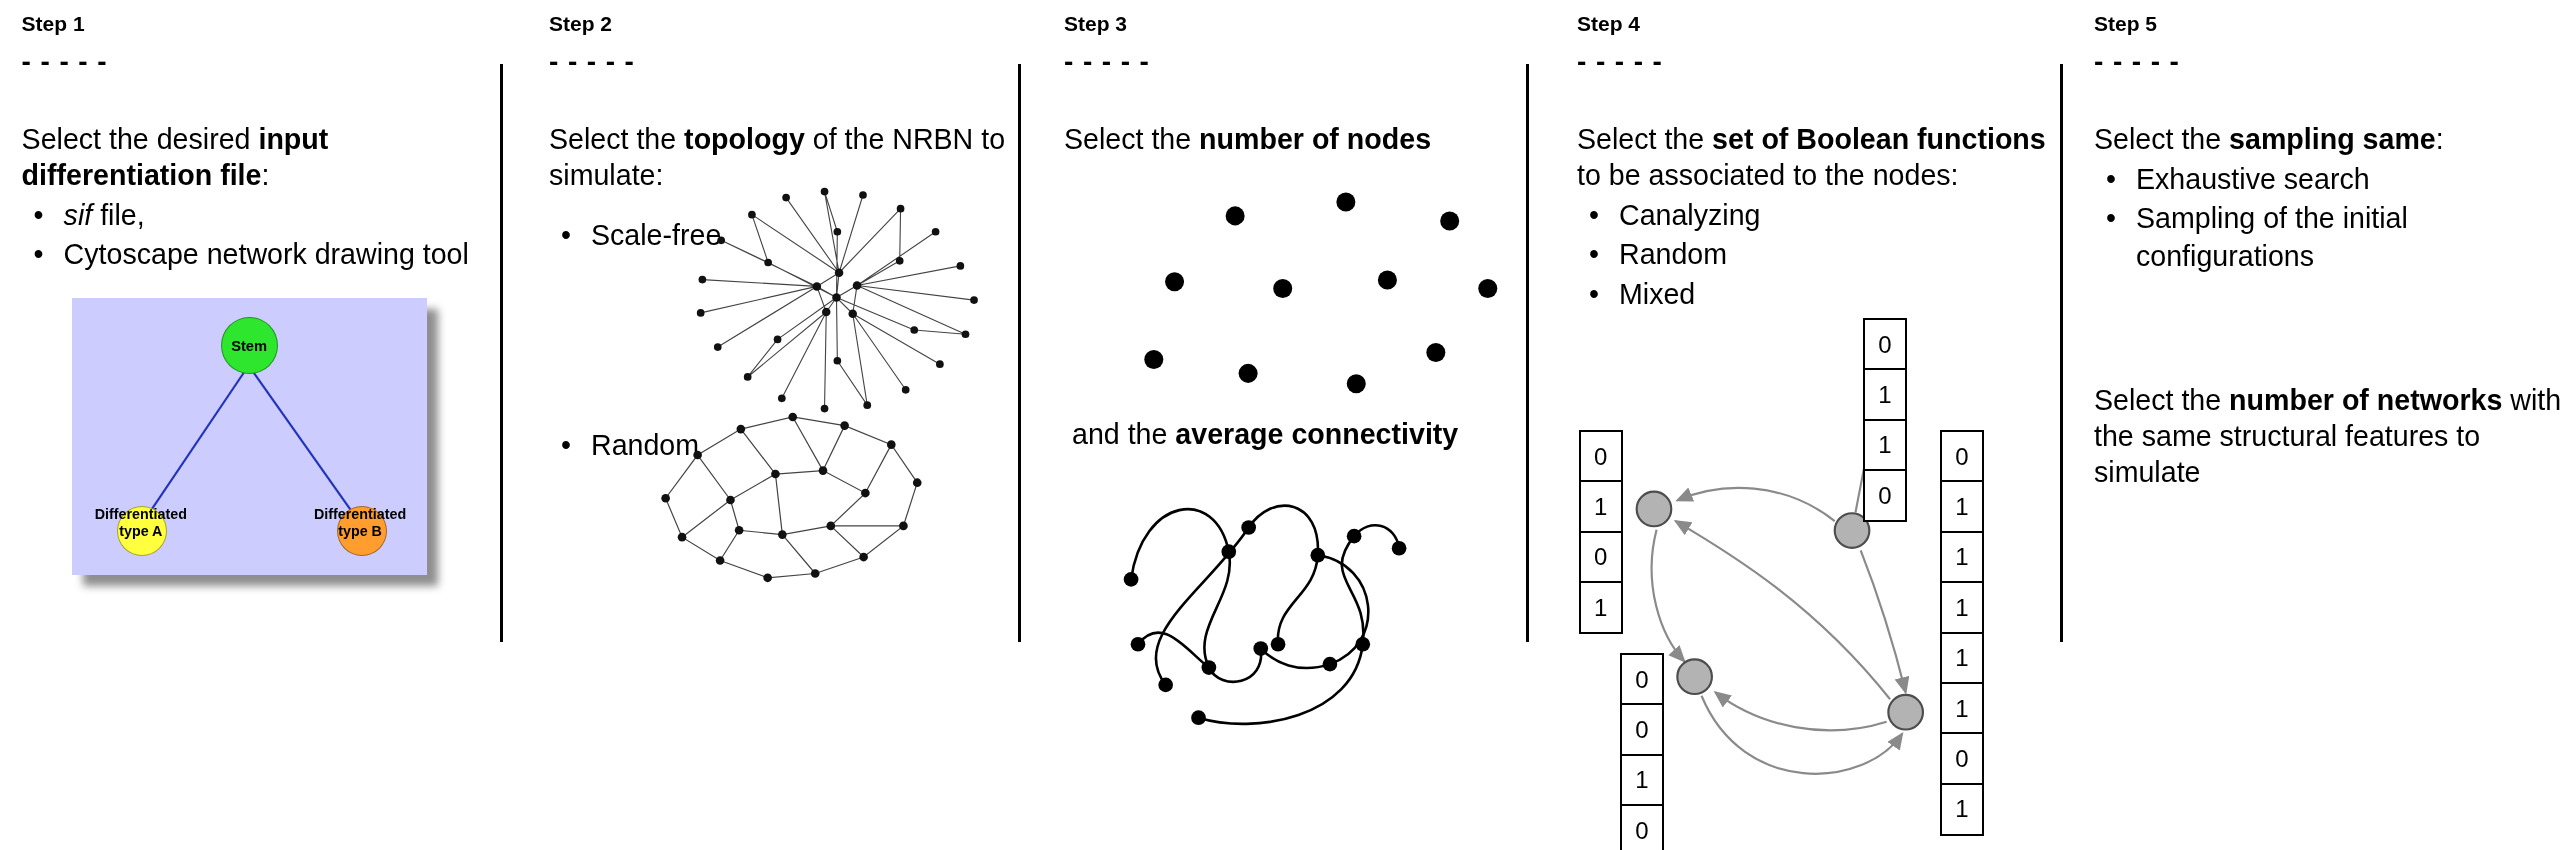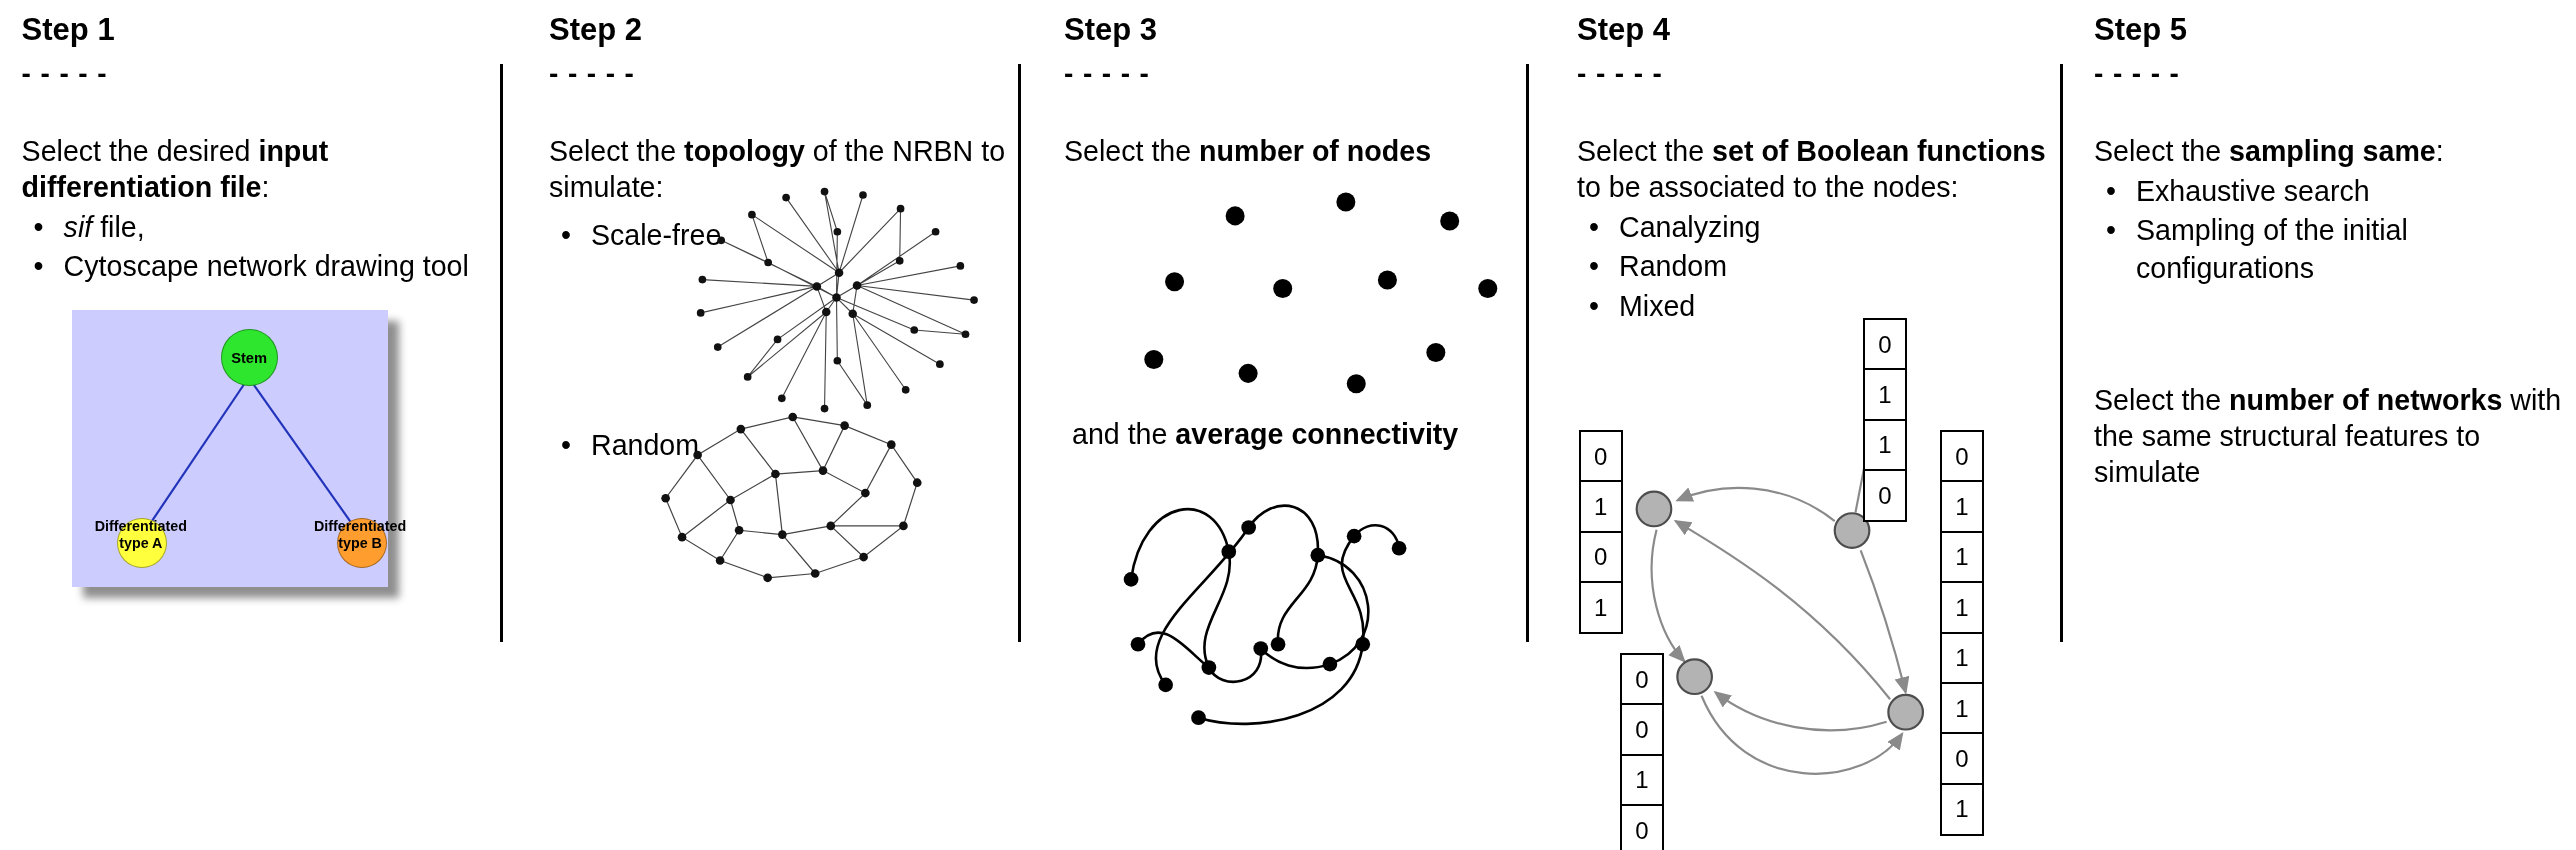--- a/index.html
+++ b/index.html
@@ -1,31 +1,31 @@
 <!DOCTYPE html>
 <html style="font-size:14px"><head>
 <meta charset="utf-8">
 <style>
   html,body{margin:0;padding:0;background:#fff;}
   .figure{position:relative;width:2576px;height:851px;background:#ffffff;
           font-family:"Liberation Sans", sans-serif;color:#000;overflow:hidden;}
   .col{position:absolute;top:0;height:851px;}
   .divider{position:absolute;top:64px;width:2.6px;height:578px;background:#000;}
-  .step-title{font-size:31px;font-weight:700;margin:12px 0 0;}
+  .step-title{font-size:21px;font-weight:700;margin:12px 0 0;}
   .dashes{font-size:28px;font-weight:700;letter-spacing:0.9px;margin:10.4px 0 0;}
   .para{font-size:28.6px;line-height:1.26;margin:43px 0 0;}
   .b{font-weight:700;}
   .i{font-style:italic;}
   ul.bullets{list-style:none;margin:3.5px 0 0;padding:0;font-size:28.6px;line-height:1.32;}
   .bullets li{position:relative;padding-left:42px;margin-top:1.7px;}
   .bullets li::before{content:"•";position:absolute;left:12px;}
   .abs{position:absolute;}
 
   
-  .tree{position:relative;width:316px;height:277px;background:#ccccff;
+  .tree{position:relative;width:355px;height:277px;background:#ccccff;
         margin:24px 0 0 50px;box-shadow:11.2px 11.2px 7.8px #8f8f8f;}
   .tree svg{position:absolute;left:0;top:0;}
   .tnode{position:absolute;border-radius:50%;display:flex;align-items:center;
          justify-content:center;font-weight:700;border:0.9px solid rgba(0,0,0,.35);}
   .stem{width:55px;height:55px;left:149px;top:19px;background:#2ee62e;font-size:14.7px;}
   .ca{width:48px;height:48px;left:45px;top:208px;background:#ffff3d;}
   .cb{width:48px;height:48px;left:265px;top:208px;background:#ff9e2e;}
   .tlabel{position:absolute;width:147px;text-align:center;font-size:14.3px;
           font-weight:700;line-height:1.18;}
   .tlabel span{display:block;}

